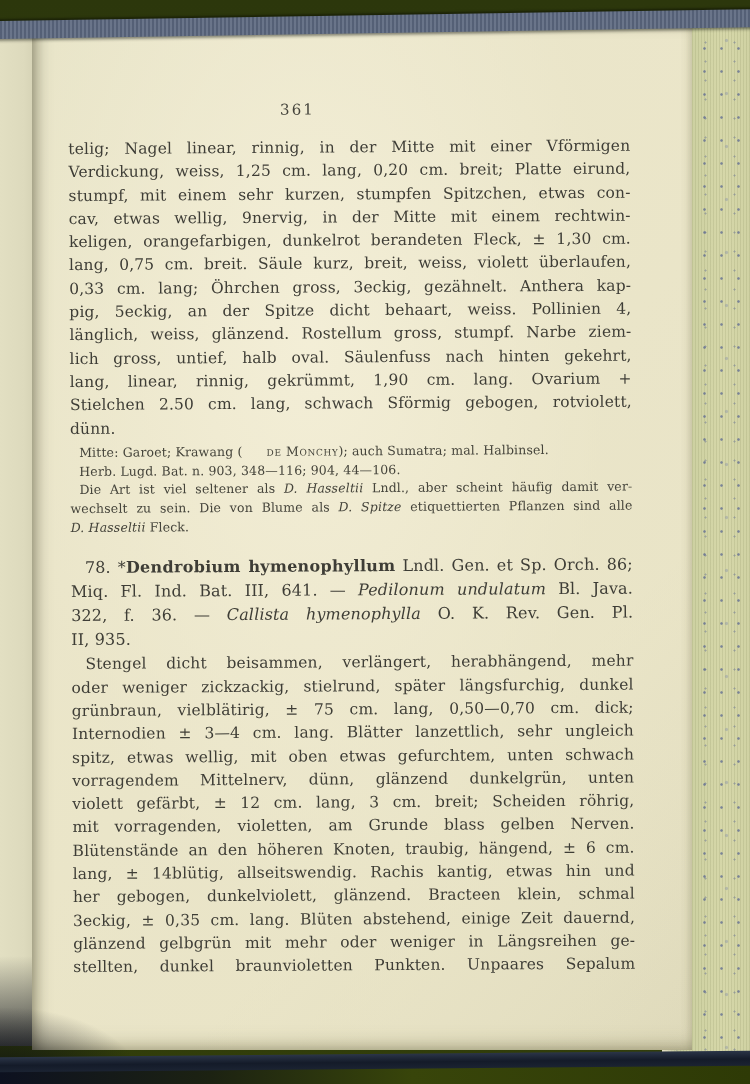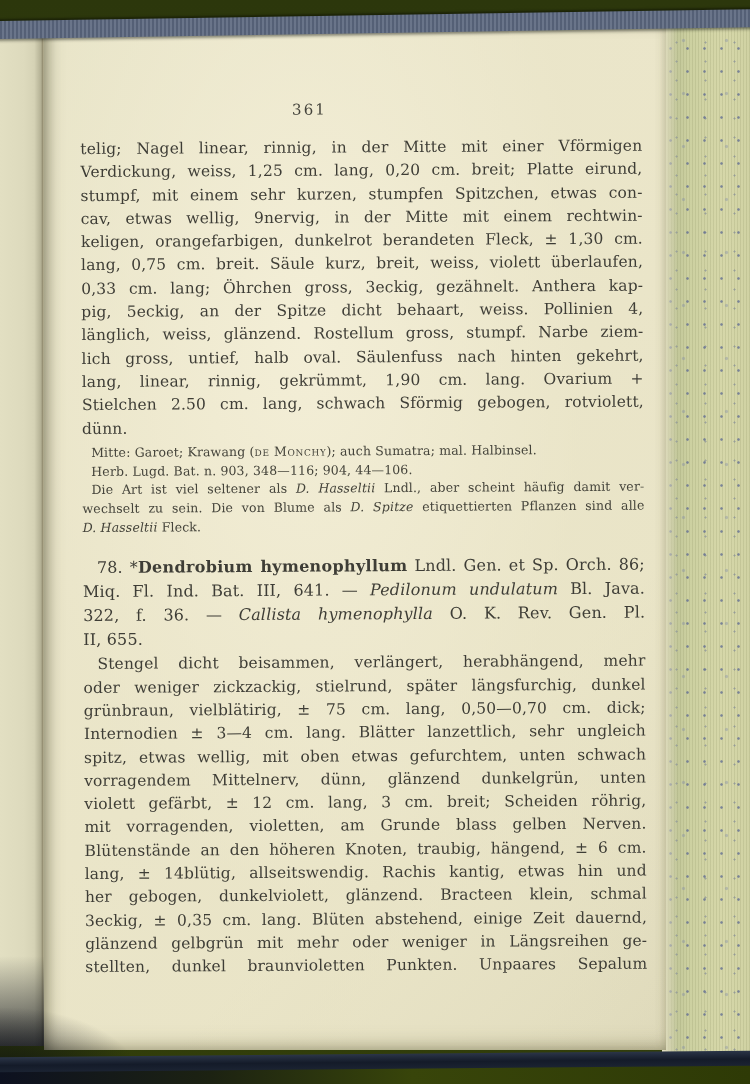--- a/index.html
+++ b/index.html
@@ -38,29 +38,30 @@
     position:absolute;left:0;top:34px;width:44px;height:1012px;z-index:2;
     background:linear-gradient(to right,#e2dfc2 0%,#dddab d 55%,#d5d2b5 75%,#b3b094 92%,#8f886c 97%,#c3c0a2 100%);
     background:linear-gradient(to right,#e2dfc2 0%,#dddabd 55%,#d5d2b5 78%,#b3b094 93%,#8f886c 97.5%,#c3c0a2 100%);
   }
   .left-page .fade{
     position:absolute;left:0;bottom:0;width:100%;height:90px;
     background:linear-gradient(to bottom,rgba(20,24,30,0),rgba(14,17,26,.75));
   }
   
   .page{
-    position:absolute;left:44px;top:24px;width:622px;height:1026px;z-index:3;
+    position:absolute;left:32px;top:24px;width:622px;height:1026px;z-index:3;
     background:
       radial-gradient(ellipse at 42% 30%,rgba(244,239,216,.9) 0%,rgba(234,229,201,.55) 55%,rgba(222,217,188,0) 100%),
       linear-gradient(135deg,#e7e5c9 0%,#ebe6ca 35%,#e9e4c6 70%,#ded9ba 100%);
     box-shadow:
       inset 12px 0 16px -9px rgba(70,68,44,.55),
       inset 0 10px 12px -8px rgba(110,115,85,.45),
       inset -7px 0 10px -6px rgba(140,138,100,.38),
       inset 0 -14px 18px -11px rgba(110,105,70,.5);
+    padding-left: 38px;
   }
   
   .bottom-band{
     position:absolute;left:-8px;top:1054px;width:766px;height:15px;z-index:6;
     background:linear-gradient(to bottom,#2b3547,#141b29 55%,#1b2332);
     transform:rotate(-0.5deg);
   }
   .bottom-cover{
     position:absolute;left:0;top:1063px;width:750px;height:21px;z-index:5;
     background:linear-gradient(to right,#0d1120 0%,#1c2212 28%,#38450a 55%,#2e3a06 100%);
@@ -83,21 +84,21 @@
   .para1{margin-top:17px;font-size:15.5px;line-height:23.3px;}
   .note{margin-top:3px;font-size:12.5px;line-height:18.7px;color:#45443b;}
   .heading{margin-top:19px;font-size:16px;line-height:24px;}
   .para2{margin-top:1px;font-size:15.5px;line-height:23.3px;}
   .tline{text-align:justify;text-align-last:justify;white-space:normal;}
   .tline.flush{text-align-last:left;}
   .tline.ind{text-indent:14px;}
   .note .tline.ind{text-indent:9px;}
   .it{font-style:italic;}
   .bd{font-weight:bold;letter-spacing:.3px;}
-  .sc{font-variant:small-caps;letter-spacing:.6px;}
+  .sc{font-variant:small-caps;letter-spacing:.6px;margin-left:24px;}
 </style>
 </head>
 <body>
 
 <div class="fore-edge">
   <div class="blend"></div>
 </div>
 
 <div class="left-page">
   <div class="fade"></div>
@@ -125,21 +126,21 @@
         <div class="tline flush ind"><span>Mitte: Garoet; Krawang (</span><span class="sc">de Monchy</span><span>); auch Sumatra; mal. Halbinsel.</span></div>
         <div class="tline flush ind"><span>Herb. Lugd. Bat. n. 903, 348—116; 904, 44—106.</span></div>
         <div class="tline ind"><span>Die Art ist viel seltener als </span><span class="it">D. Hasseltii</span><span> Lndl., aber scheint häufig damit ver-</span></div>
         <div class="tline"><span>wechselt zu sein. Die von Blume als </span><span class="it">D. Spitze</span><span> etiquettierten Pflanzen sind alle</span></div>
         <div class="tline flush"><span class="it">D. Hasseltii</span><span> Fleck.</span></div>
       </div>
     <div class="tblock heading">
         <div class="tline ind"><span>78. *</span><span class="bd">Dendrobium hymenophyllum</span><span> Lndl. Gen. et Sp. Orch. 86;</span></div>
         <div class="tline"><span>Miq. Fl. Ind. Bat. III, 641. — </span><span class="it">Pedilonum undulatum</span><span> Bl. Java.</span></div>
         <div class="tline"><span>322, f. 36. — </span><span class="it">Callista hymenophylla</span><span> O. K. Rev. Gen. Pl.</span></div>
-        <div class="tline flush"><span>II, 655.</span></div>
+        <div class="tline flush"><span>II, 935.</span></div>
       </div>
     <div class="tblock para2">
         <div class="tline ind"><span>Stengel dicht beisammen, verlängert, herabhängend, mehr</span></div>
         <div class="tline"><span>oder weniger zickzackig, stielrund, später längsfurchig, dunkel</span></div>
         <div class="tline"><span>grünbraun, vielblätirig, ± 75 cm. lang, 0,50—0,70 cm. dick;</span></div>
         <div class="tline"><span>Internodien ± 3—4 cm. lang. Blätter lanzettlich, sehr ungleich</span></div>
         <div class="tline"><span>spitz, etwas wellig, mit oben etwas gefurchtem, unten schwach</span></div>
         <div class="tline"><span>vorragendem Mittelnerv, dünn, glänzend dunkelgrün, unten</span></div>
         <div class="tline"><span>violett gefärbt, ± 12 cm. lang, 3 cm. breit; Scheiden röhrig,</span></div>
         <div class="tline"><span>mit vorragenden, violetten, am Grunde blass gelben Nerven.</span></div>

